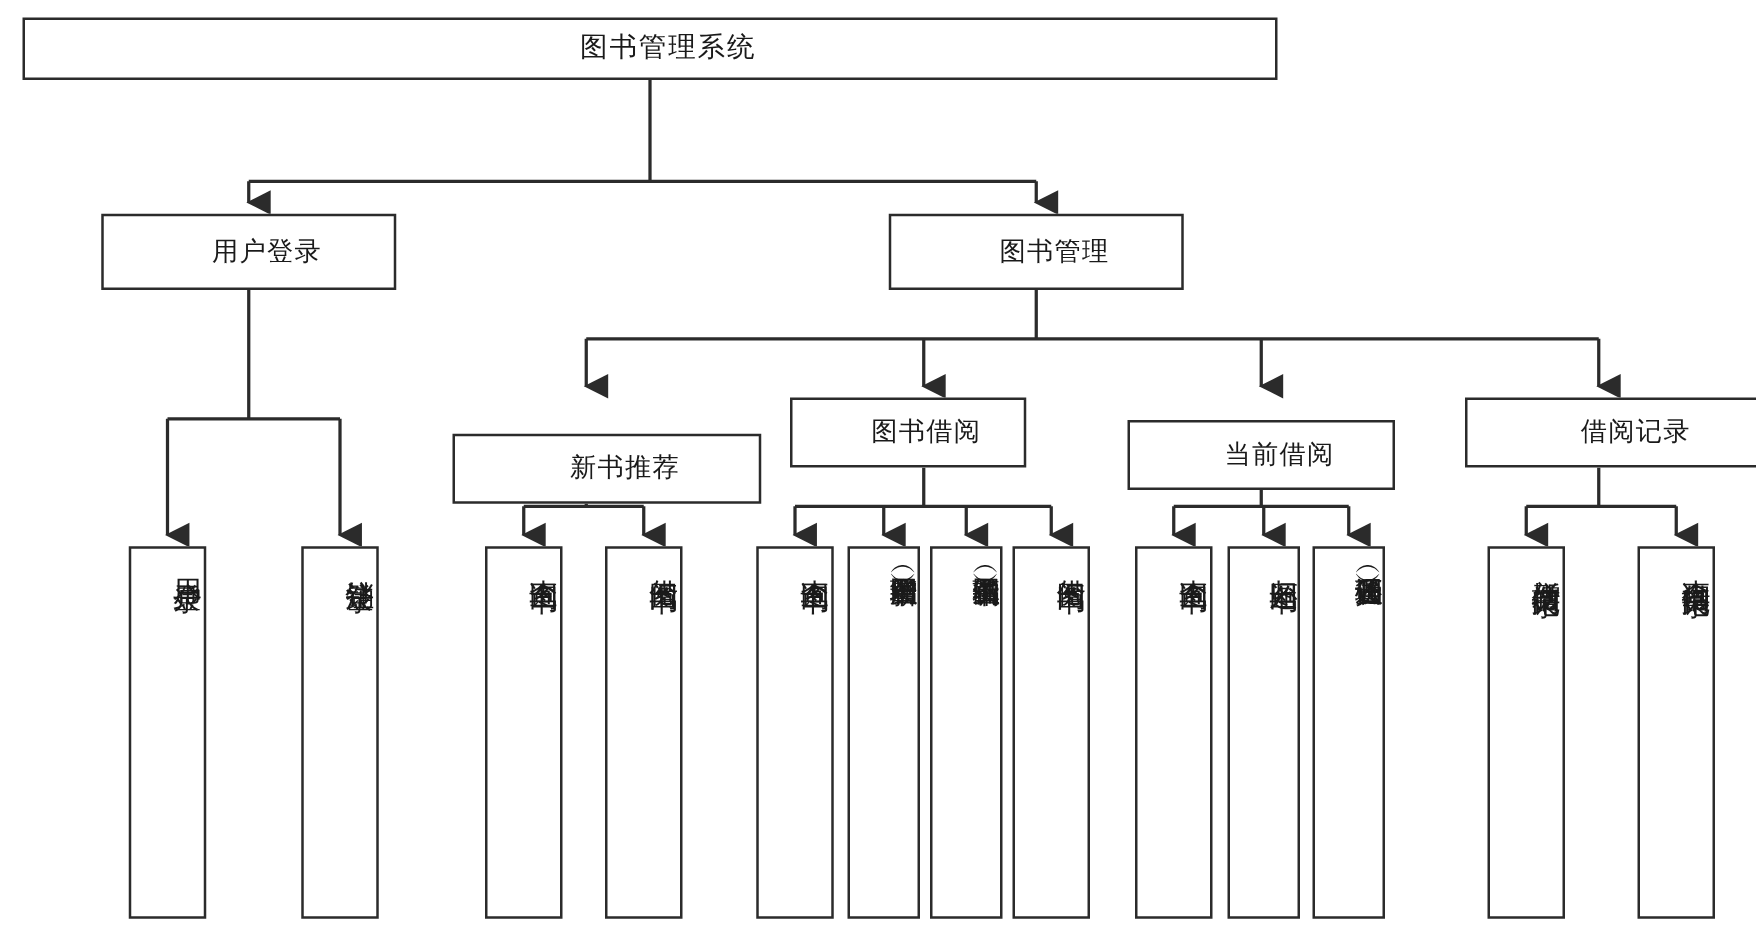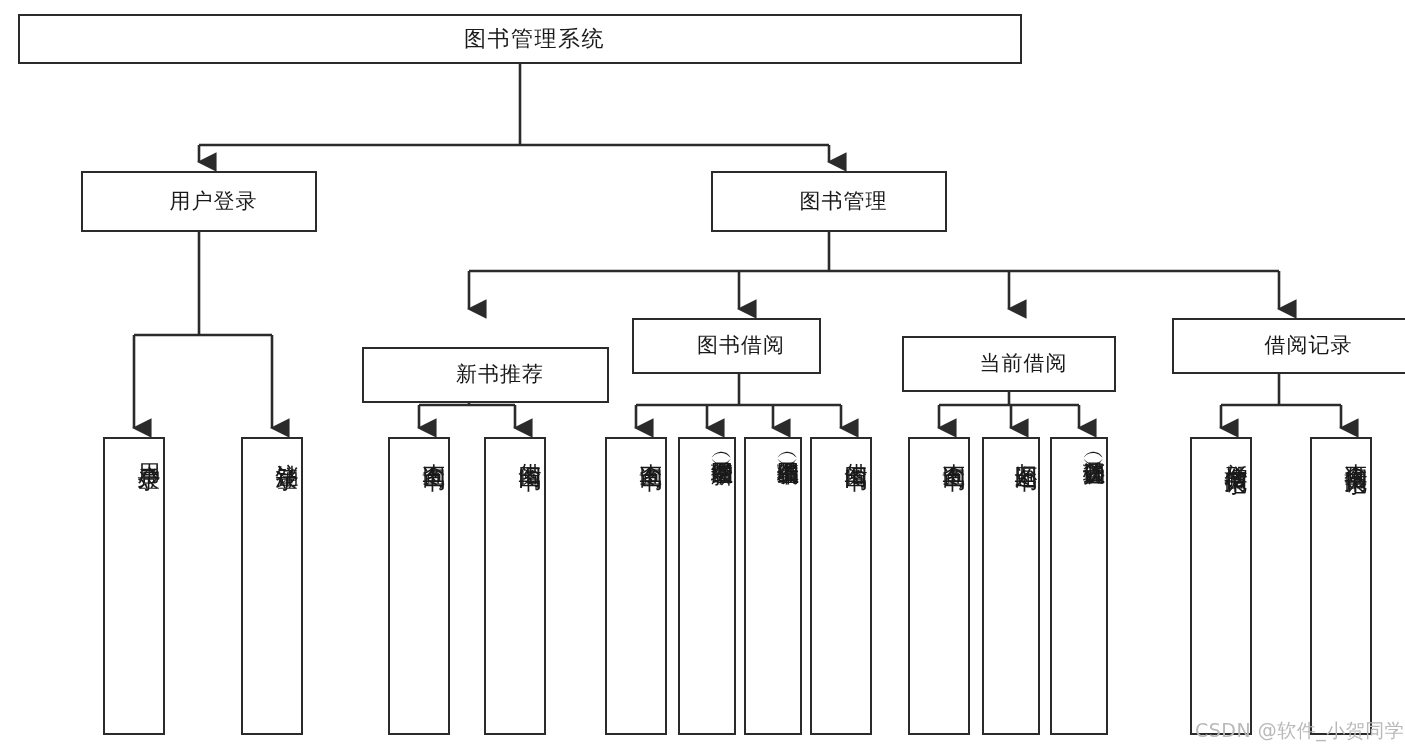--- a/index.html
+++ b/index.html
@@ -184,15 +184,14 @@
         <span class="node-label">确认归还（管理员）</span>
       </div>
       <div class="node leaf" style="left: 1190px; top: 437px; width: 62px; height: 298px;">
         <span class="node-label">新增借阅记录</span>
       </div>
       <div class="node leaf" style="left: 1310px; top: 437px; width: 62px; height: 298px;">
         <span class="node-label">查询借阅记录</span>
       </div>
     </div>
 
-  <div class="watermark" style="left: 1195px; top: 718px; color: rgb(185, 185, 185);">CSDN @软件_小贺同学</div>
 
 </div>
 
 </body></html>

